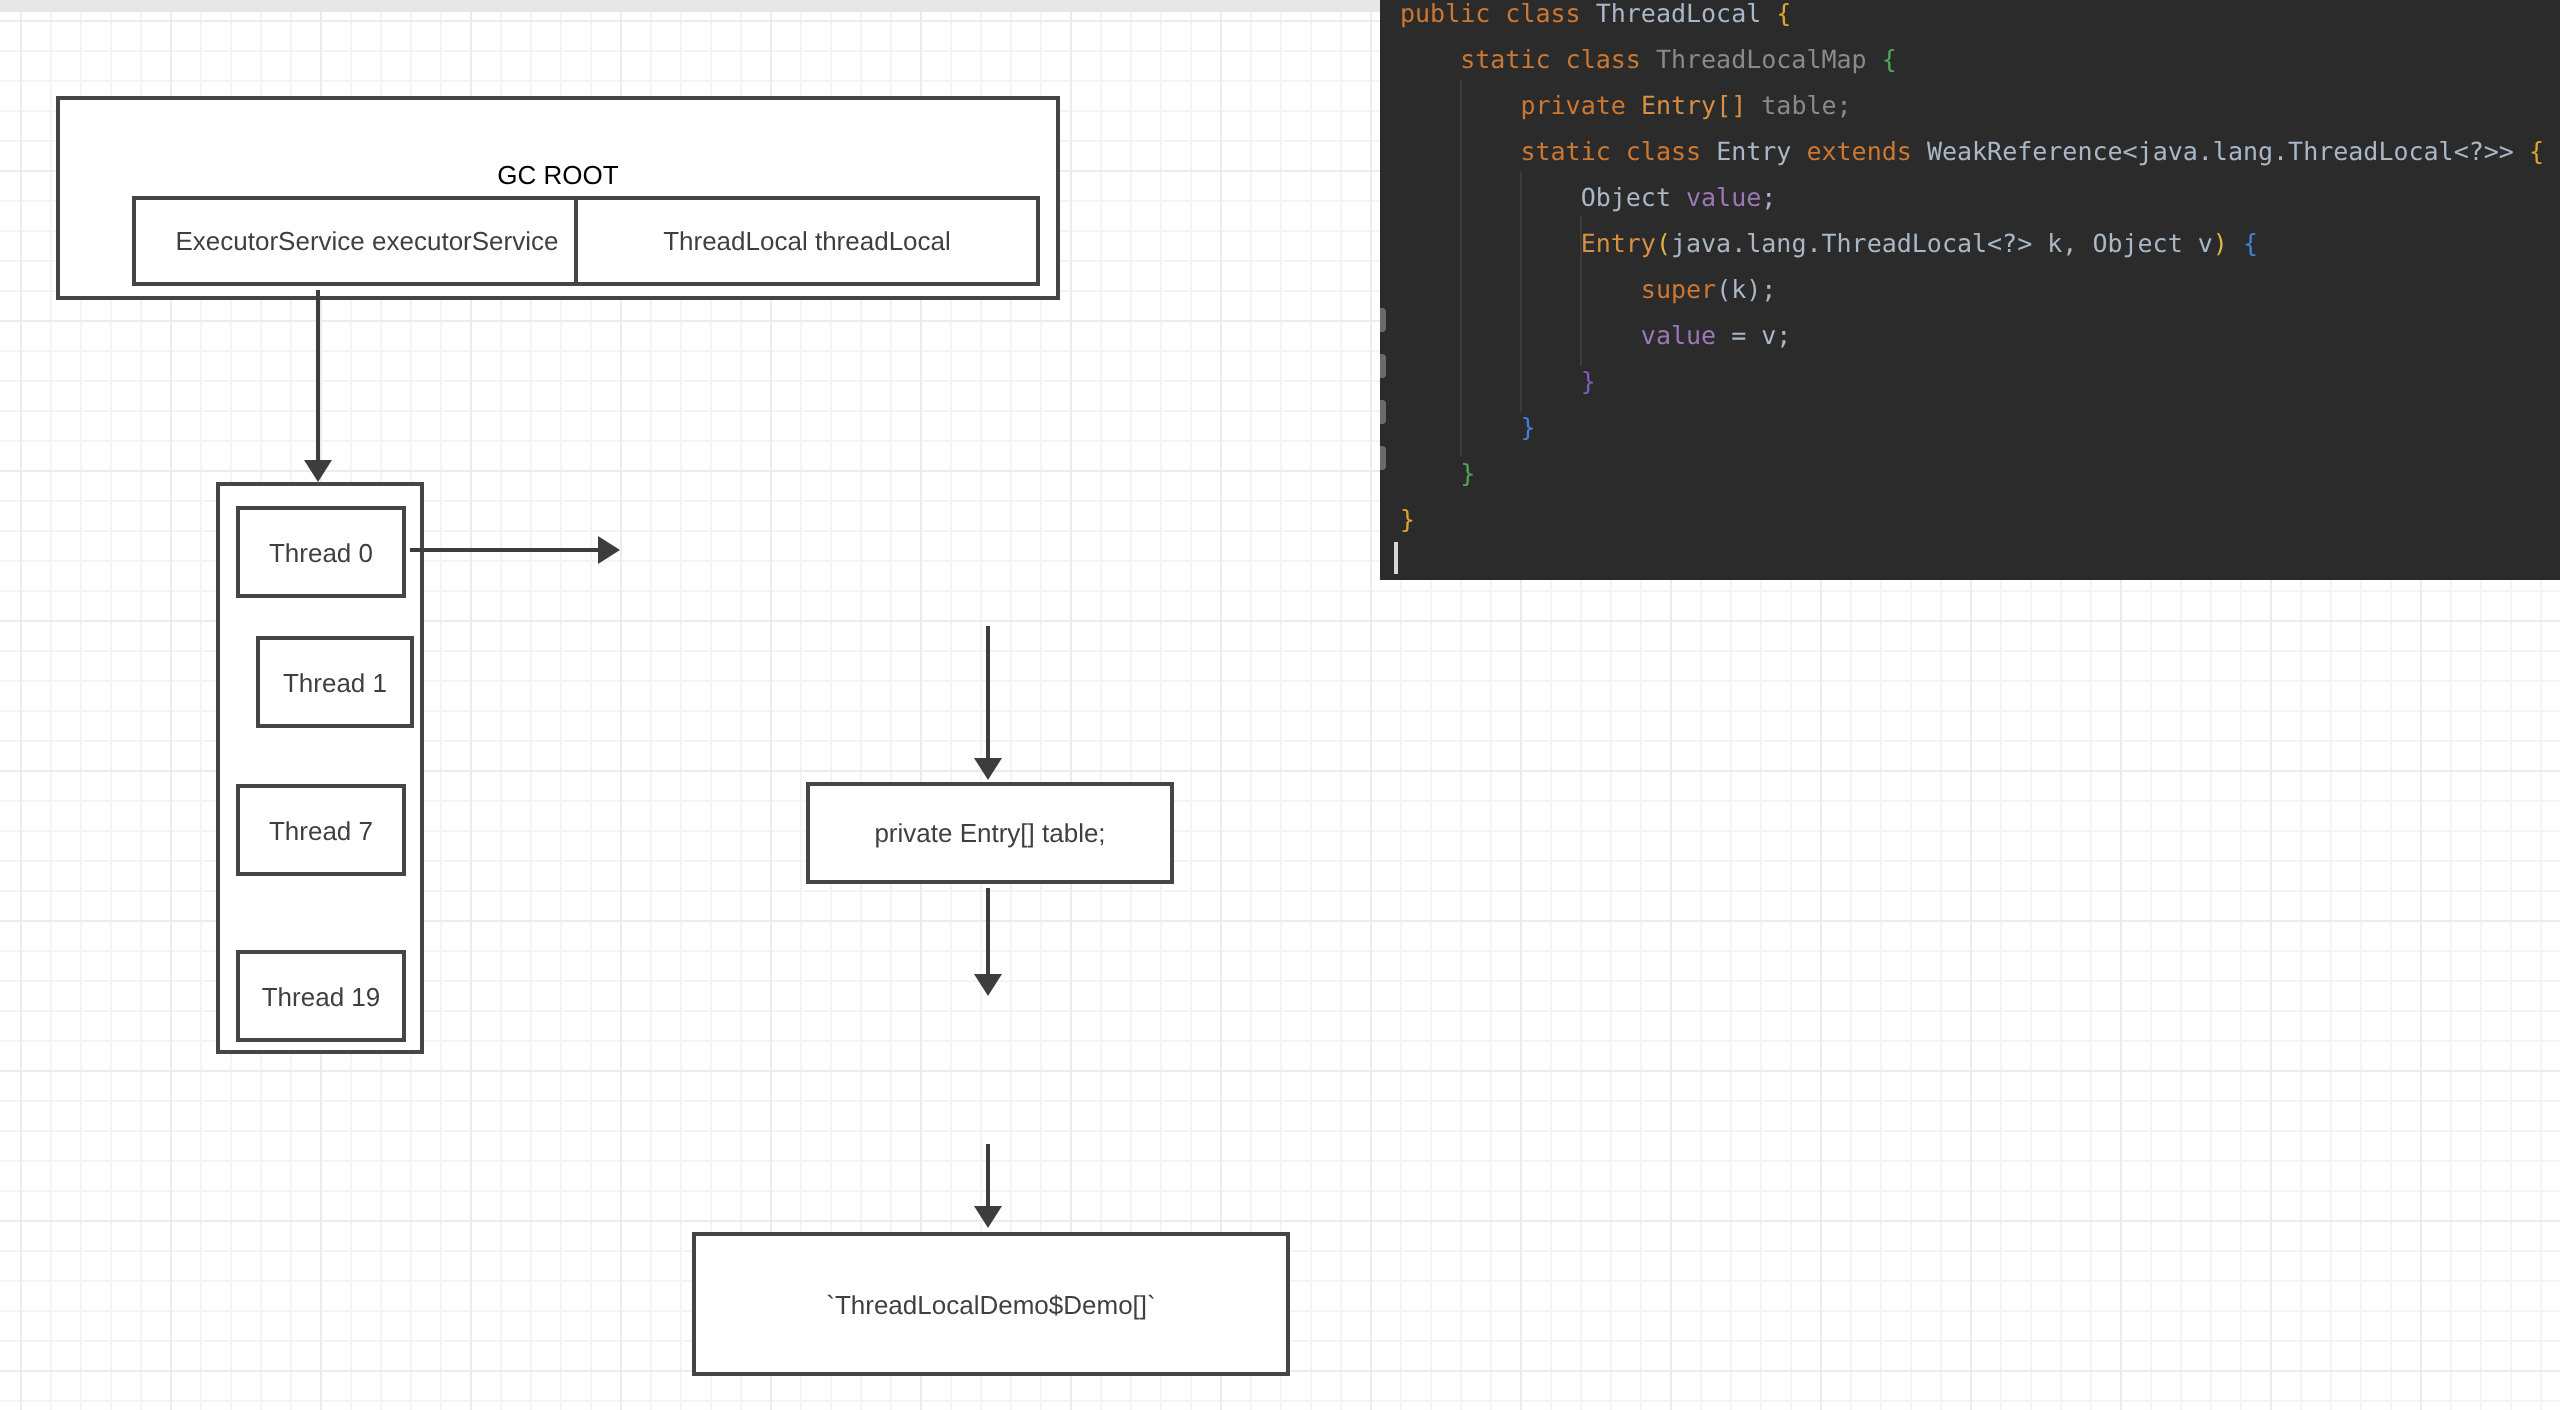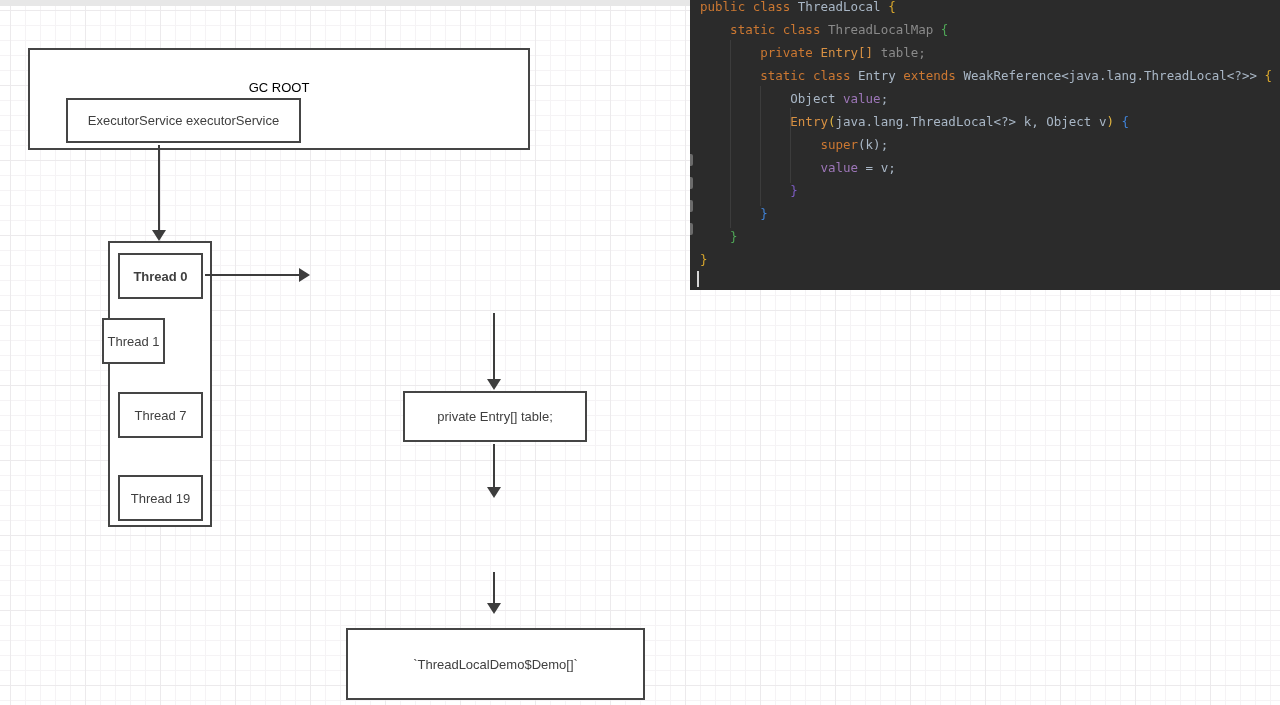--- a/index.html
+++ b/index.html
@@ -58,32 +58,35 @@
 <div id="stage">
 
   <div class="top-strip"></div>
 
   <div id="gcroot" class="dbox" style="left:28px; top:48px; width:502px; height:102px;">
     <div id="gcroot-title">GC ROOT</div>
   </div>
   <div class="dbox" style="left:42px; top:98px; width:235px; height:45px;margin-left:24px;">
     <span class="lbl">ExecutorService executorService</span>
   </div>
+  <div class="dbox" style="left:287px; top:98px; width:233px; height:45px;">
+    <span class="lbl">ThreadLocal threadLocal</span>
+  </div>
 
   <div>
     <div class="aline" style="left:158px; top:145px; width:2px; height:86px;"></div>
     <div class="ahead-down" style="left:152px; top:230px;"></div>
   </div>
 
   <div class="dbox" style="left:108px; top:241px; width:104px; height:286px;"></div>
   <div id="thread-items">
-      <div class="dbox" style="left: 118px; top: 253px; width: 85px; height: 46px; font-weight: bold;">
+      <div class="dbox" style="left: 118px; top: 253px; width: 85px; height: 46px;">
         <span class="lbl">Thread 0</span>
       </div>
-      <div class="dbox" style="left: 102px; top: 318px; width: 63px; height: 46px;">
+      <div class="dbox" style="left: 128px; top: 318px; width: 79px; height: 46px;">
         <span class="lbl">Thread 1</span>
       </div>
       <div class="dbox" style="left: 118px; top: 392px; width: 85px; height: 46px;">
         <span class="lbl">Thread 7</span>
       </div>
       <div class="dbox" style="left: 118px; top: 475px; width: 85px; height: 46px;">
         <span class="lbl">Thread 19</span>
       </div>
     </div>
 
@@ -106,21 +109,21 @@
     <div class="aline" style="left:493px; top:444px; width:2px; height:44px;"></div>
     <div class="ahead-down" style="left:487px; top:487px;"></div>
   </div>
 
 
   <div>
     <div class="aline" style="left:493px; top:572px; width:2px; height:32px;"></div>
     <div class="ahead-down" style="left:487px; top:603px;"></div>
   </div>
 
-  <div class="dbox" style="left:346px; top:616px; width:299px; height:72px;margin-top:12px;">
+  <div class="dbox" style="left:346px; top:616px; width:299px; height:72px;">
     <span class="lbl">`ThreadLocalDemo$Demo[]`</span>
   </div>
 
   <div id="editor" style="background: rgb(43, 43, 43);">
     <div class="iguide" style="left:40px; top:40px; height:188px;"></div>
     <div class="iguide" style="left:70px; top:86px; height:120px;"></div>
     <div class="iguide" style="left:100px; top:108px; height:75px;"></div>
 
     <div class="fold-mark" style="top:154px;"></div>
     <div class="fold-mark" style="top:177px;"></div>

